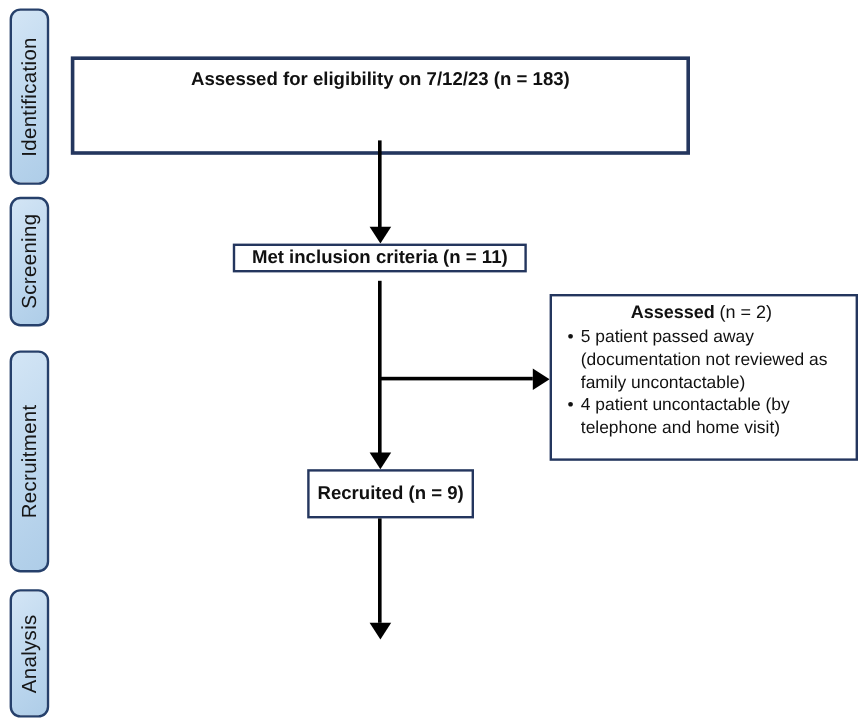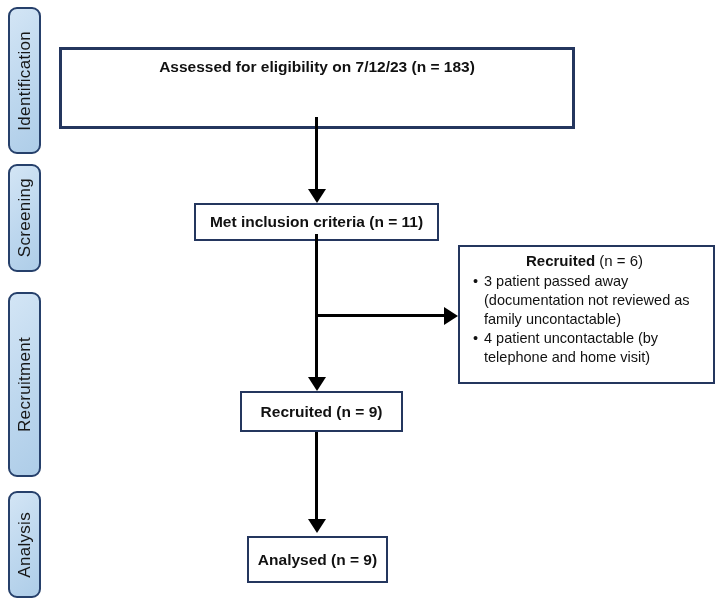--- a/index.html
+++ b/index.html
@@ -68,45 +68,42 @@
     <span>Analysis</span>
   </div>
 
   <div id="box-eligibility" class="fbox thick" style="left:59px;top:35px;width:516px;height:82px;margin-top:12px;">
     <div class="bold">Assessed for eligibility on 7/12/23 (n = 183)</div>
   </div>
 
   <div class="aline" style="left:315px;top:117px;width:3px;height:73px;"></div>
   <div class="ahead-down" style="left:308px;top:189px;"></div>
 
-  <div id="box-inclusion" class="fbox" style="left:194px;top:203px;width:245px;height:38px;">
+  <div id="box-inclusion" class="fbox" style="left:194px;top:203px;width:245px;height:24px;">
     <span>Met inclusion criteria (n = 11)</span>
   </div>
 
   <div class="aline" style="left:315px;top:234px;width:3px;height:144px;"></div>
   <div class="ahead-down" style="left:308px;top:377px;"></div>
   <div class="aline" style="left:317px;top:314px;width:127px;height:3px;"></div>
   <div class="ahead-right" style="left:444px;top:307px;"></div>
 
   <div id="box-excluded" class="fbox" style="left:458px;top:245px;width:257px;height:139px;">
-    <div class="ex-title"><span class="bold">Recruited</span><span class="n">(n = 6)</span></div>
+    <div class="ex-title"><span class="bold">Assessed</span><span class="n">(n = 2)</span></div>
     <div class="bullet-row">
       <span class="bullet-glyph">•</span>
-      <span class="bullet-text">3 patient passed away (documentation not reviewed as family uncontactable)</span>
+      <span class="bullet-text">5 patient passed away (documentation not reviewed as family uncontactable)</span>
     </div>
     <div class="bullet-row">
       <span class="bullet-glyph">•</span>
       <span class="bullet-text">4 patient uncontactable (by telephone and home visit)</span>
     </div>
   </div>
 
-  <div id="box-recruited" class="fbox" style="left:240px;top:391px;width:163px;height:41px;text-align:center;">
+  <div id="box-recruited" class="fbox" style="left:256px;top:391px;width:139px;height:41px;text-align:center;">
     <span>Recruited (n = 9)</span>
   </div>
 
   <div class="aline" style="left:315px;top:432px;width:3px;height:87px;"></div>
   <div class="ahead-down" style="left:308px;top:519px;"></div>
 
-  <div id="box-analysed" class="fbox" style="left:247px;top:536px;width:141px;height:47px;">
-    <span>Analysed (n = 9)</span>
-  </div>
 
 </div>
 
 </body></html>

